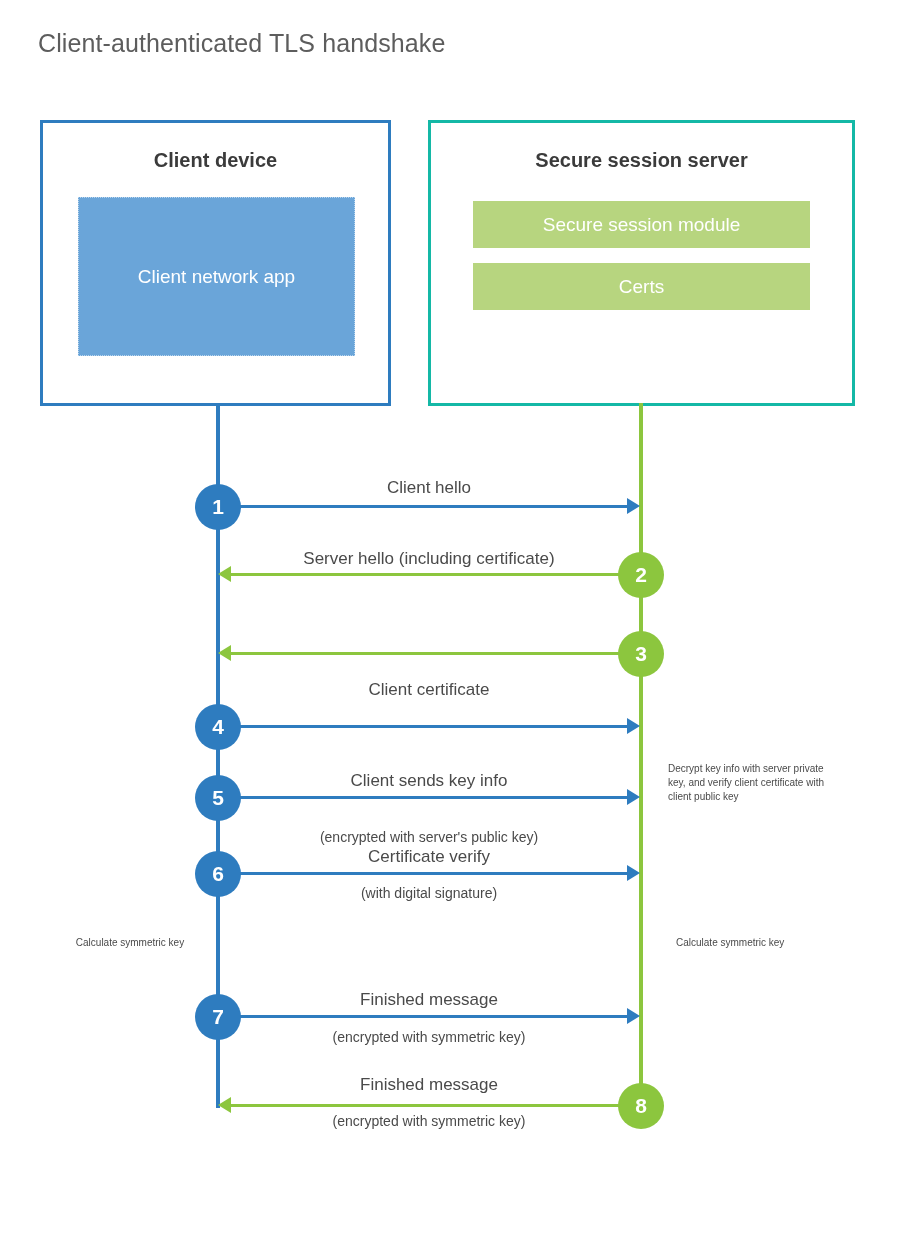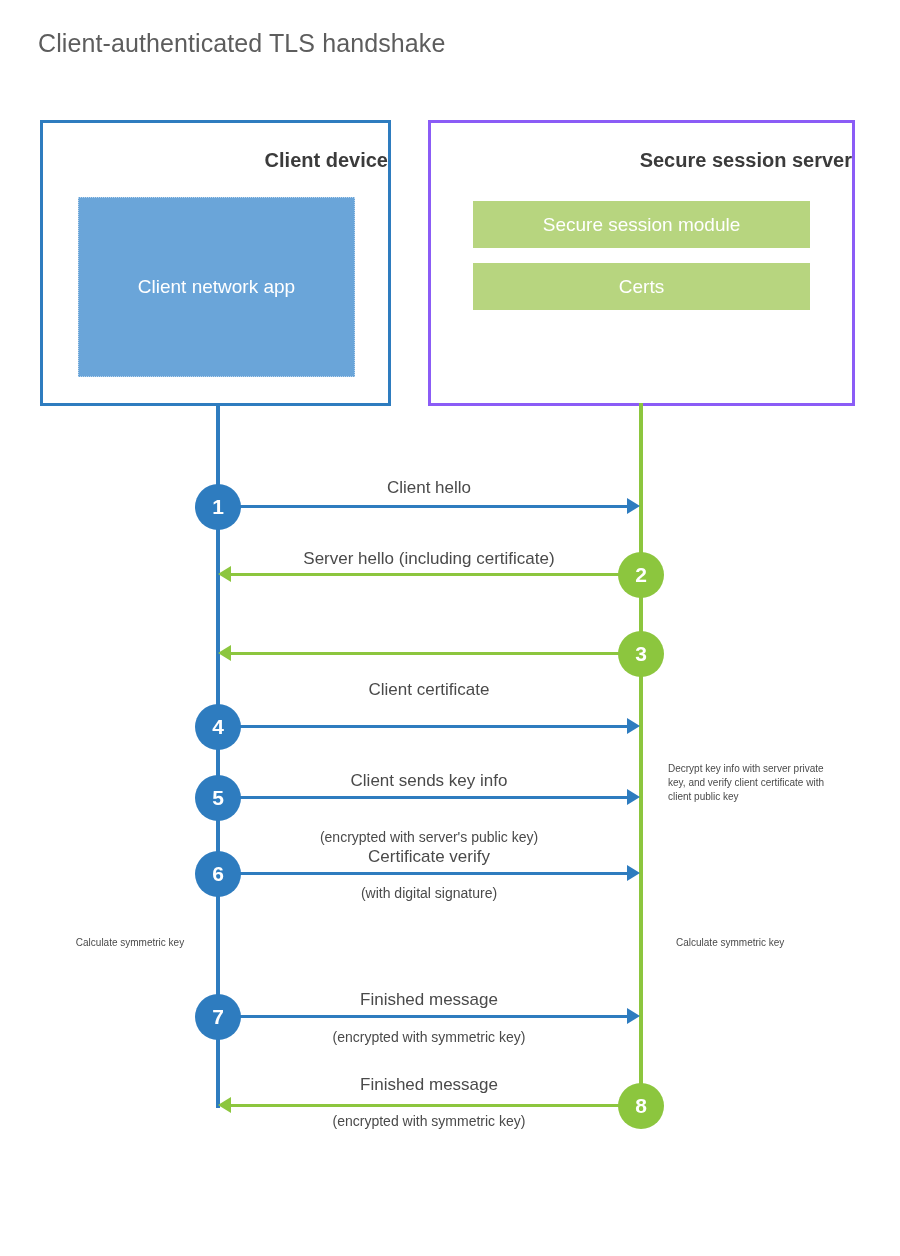--- a/index.html
+++ b/index.html
@@ -42,39 +42,39 @@
     top: 120px;
     width: 351px;
     height: 286px;
     border: 3px solid #2e7cbf;
   }
   .party-box.server {
     left: 428px;
     top: 120px;
     width: 427px;
     height: 286px;
-    border: 3px solid #8b5cf6;
+    border: 3px solid #14b8a6;
   }
   .party-title {
     position: absolute;
     left: 0;
     right: 0;
     top: 26px;
-    text-align: right;
+    text-align: center;
     font-size: 20px;
     font-weight: 700;
     color: #3b3b3b;
   }
 
   .client-app-box {
     position: absolute;
     left: 35px;
     top: 74px;
     width: 277px;
-    height: 180px;
+    height: 159px;
     background: #6aa5d9;
     border: 1px dotted #b9d5ee;
     box-sizing: border-box;
     display: flex;
     align-items: center;
     justify-content: center;
     text-align: center;
     color: #ffffff;
     font-size: 19px;
     font-weight: 400;

